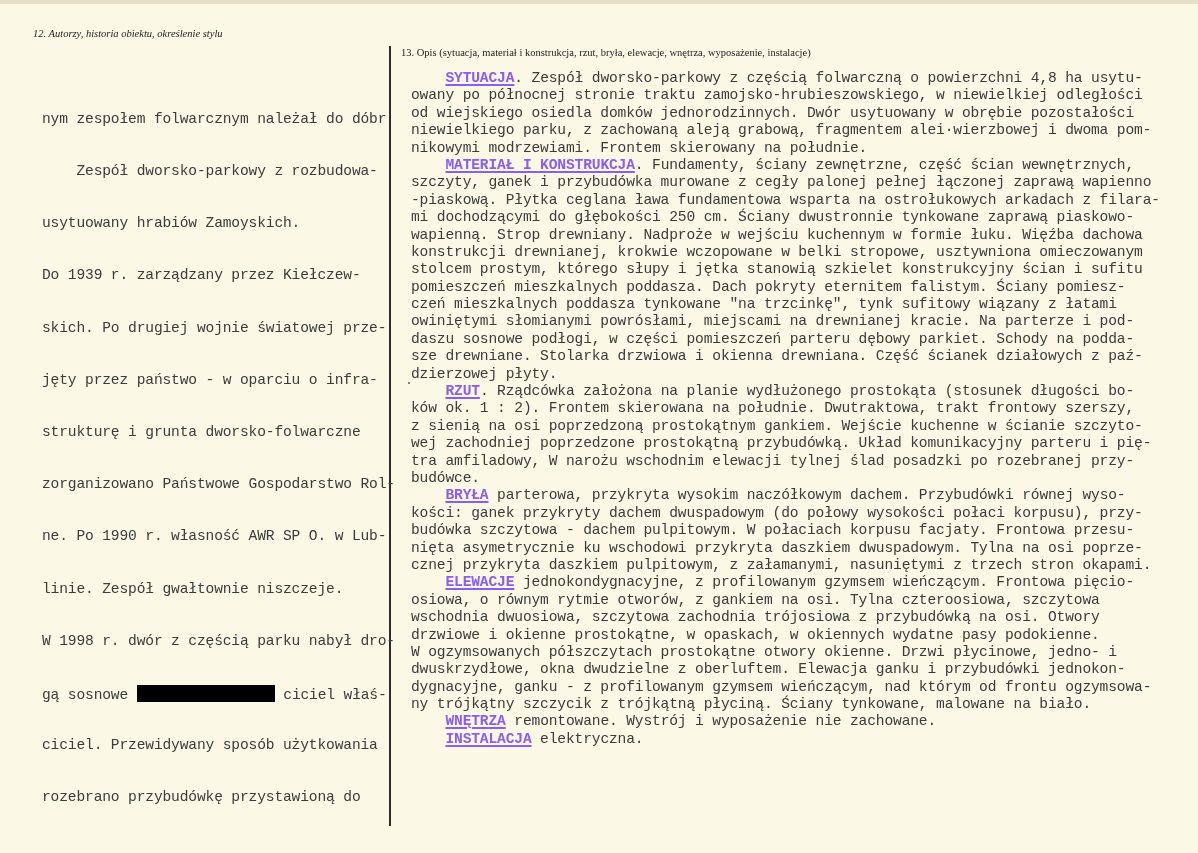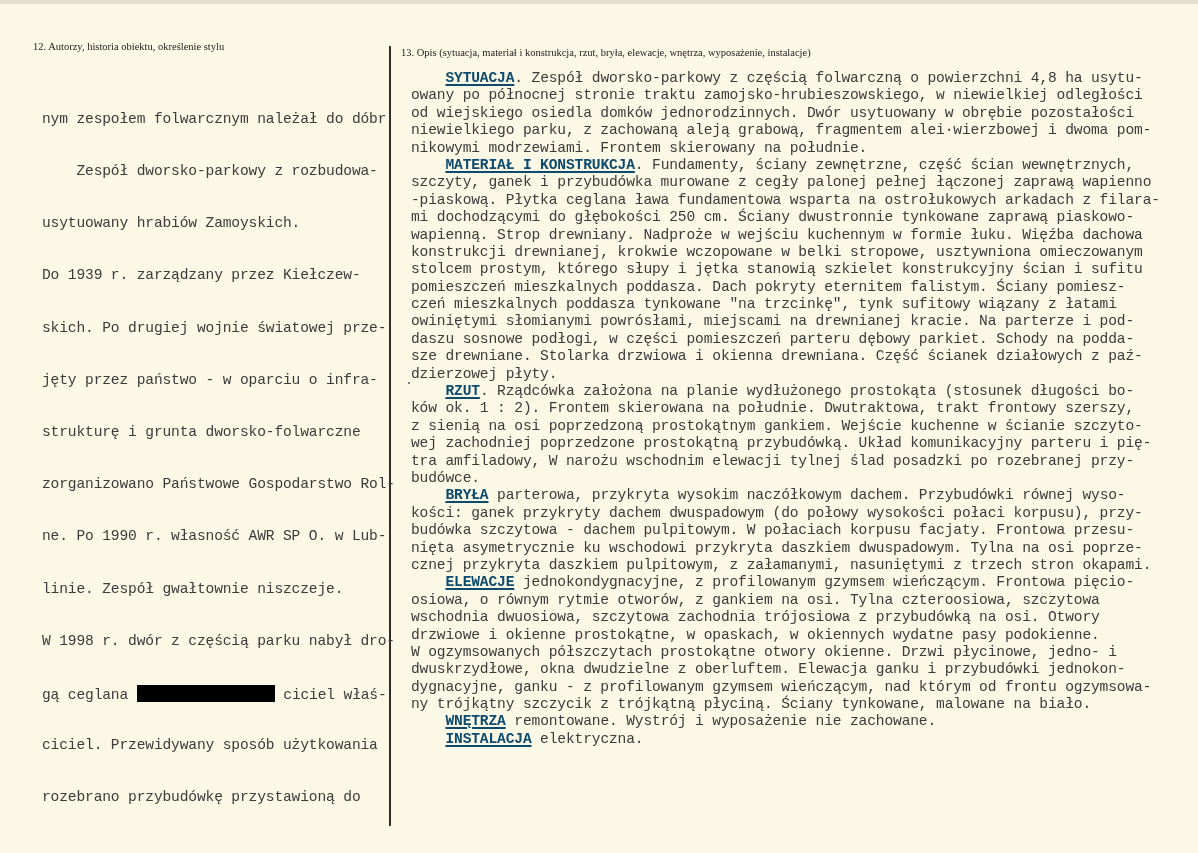--- a/index.html
+++ b/index.html
@@ -17,41 +17,41 @@
     .divider {
       position: absolute; left: 389px; top: 46px; width: 2px; height: 780px;
       background: #2d2d2d;
     }
     .section-heading {
       position: absolute;
       font-family: "Liberation Serif", "DejaVu Serif", serif;
       font-size: 10.5px; color: #222;
       white-space: nowrap;
     }
-    #h12 { left: 33px; top: 41px; }
+    #h12 { left: 33px; top: 28px; font-style: italic; }
     #h13 { left: 401px; top: 47px; }
 
     .typed {
       position: absolute;
       font-size: 14.6px;
       line-height: 17.4px;
       white-space: pre;
       color: #3b3b3b;
       letter-spacing: -0.15px;
     }
     #left-col { left: 42px; top: 76px; }
     #right-col { left: 411px; top: 70px; }
 
     .line { display: block; height: 17.4px; }
     .kw {
       font-weight: bold;
       text-decoration: underline;
       text-decoration-thickness: 1.5px;
       text-underline-offset: 2px;
-      color: #0c4a6e;
+      color: #8b5cf6;
     }
     .redacted {
       display: inline-block;
       width: 138px; height: 17px;
       background: #000;
       vertical-align: -3px;
     }
     .dot {
       position: absolute; left: 408px; top: 382px;
       width: 2px; height: 2px; background: #555; border-radius: 1px;
@@ -72,21 +72,21 @@
   <span class="line">    Zespół dworsko-parkowy z rozbudowa-</span>
   <span class="line">usytuowany hrabiów Zamoyskich.</span>
   <span class="line">Do 1939 r. zarządzany przez Kiełczew-</span>
   <span class="line">skich. Po drugiej wojnie światowej prze-</span>
   <span class="line">jęty przez państwo - w oparciu o infra-</span>
   <span class="line">strukturę i grunta dworsko-folwarczne</span>
   <span class="line">zorganizowano Państwowe Gospodarstwo Rol-</span>
   <span class="line">ne. Po 1990 r. własność AWR SP O. w Lub-</span>
   <span class="line">linie. Zespół gwałtownie niszczeje.</span>
   <span class="line">W 1998 r. dwór z częścią parku nabył dro-</span>
-  <span class="line"><span>gą ceglana </span><span class="redacted"></span><span> ciciel właś-</span></span>
+  <span class="line"><span>gą sosnowe </span><span class="redacted"></span><span> ciciel właś-</span></span>
   <span class="line">ciciel. Przewidywany sposób użytkowania</span>
   <span class="line">rozebrano przybudówkę przystawioną do</span>
   
 </div>
 
 <div class="dot"></div>
 
 <div class="typed" id="right-col"><span class="line"><span>    </span><span class="kw">SYTUACJA</span><span>. Zespół dworsko-parkowy z częścią folwarczną o powierzchni 4,8 ha usytu-</span></span><span class="line"><span>owany po północnej stronie traktu zamojsko-hrubieszowskiego, w niewielkiej odległości</span></span><span class="line"><span>od wiejskiego osiedla domków jednorodzinnych. Dwór usytuowany w obrębie pozostałości</span></span><span class="line"><span>niewielkiego parku, z zachowaną aleją grabową, fragmentem alei·wierzbowej i dwoma pom-</span></span><span class="line"><span>nikowymi modrzewiami. Frontem skierowany na południe.</span></span><span class="line"><span>    </span><span class="kw">MATERIAŁ I KONSTRUKCJA</span><span>. Fundamenty, ściany zewnętrzne, część ścian wewnętrznych,</span></span><span class="line"><span>szczyty, ganek i przybudówka murowane z cegły palonej pełnej łączonej zaprawą wapienno</span></span><span class="line"><span>-piaskową. Płytka ceglana ława fundamentowa wsparta na ostrołukowych arkadach z filara-</span></span><span class="line"><span>mi dochodzącymi do głębokości 250 cm. Ściany dwustronnie tynkowane zaprawą piaskowo-</span></span><span class="line"><span>wapienną. Strop drewniany. Nadproże w wejściu kuchennym w formie łuku. Więźba dachowa</span></span><span class="line"><span>konstrukcji drewnianej, krokwie wczopowane w belki stropowe, usztywniona omieczowanym</span></span><span class="line"><span>stolcem prostym, którego słupy i jętka stanowią szkielet konstrukcyjny ścian i sufitu</span></span><span class="line"><span>pomieszczeń mieszkalnych poddasza. Dach pokryty eternitem falistym. Ściany pomiesz-</span></span><span class="line"><span>czeń mieszkalnych poddasza tynkowane "na trzcinkę", tynk sufitowy wiązany z łatami</span></span><span class="line"><span>owiniętymi słomianymi powrósłami, miejscami na drewnianej kracie. Na parterze i pod-</span></span><span class="line"><span>daszu sosnowe podłogi, w części pomieszczeń parteru dębowy parkiet. Schody na podda-</span></span><span class="line"><span>sze drewniane. Stolarka drzwiowa i okienna drewniana. Część ścianek działowych z paź-</span></span><span class="line"><span>dzierzowej płyty.</span></span><span class="line"><span>    </span><span class="kw">RZUT</span><span>. Rządcówka założona na planie wydłużonego prostokąta (stosunek długości bo-</span></span><span class="line"><span>ków ok. 1 : 2). Frontem skierowana na południe. Dwutraktowa, trakt frontowy szerszy,</span></span><span class="line"><span>z sienią na osi poprzedzoną prostokątnym gankiem. Wejście kuchenne w ścianie szczyto-</span></span><span class="line"><span>wej zachodniej poprzedzone prostokątną przybudówką. Układ komunikacyjny parteru i pię-</span></span><span class="line"><span>tra amfiladowy, W narożu wschodnim elewacji tylnej ślad posadzki po rozebranej przy-</span></span><span class="line"><span>budówce.</span></span><span class="line"><span>    </span><span class="kw">BRYŁA</span><span> parterowa, przykryta wysokim naczółkowym dachem. Przybudówki równej wyso-</span></span><span class="line"><span>kości: ganek przykryty dachem dwuspadowym (do połowy wysokości połaci korpusu), przy-</span></span><span class="line"><span>budówka szczytowa - dachem pulpitowym. W połaciach korpusu facjaty. Frontowa przesu-</span></span><span class="line"><span>nięta asymetrycznie ku wschodowi przykryta daszkiem dwuspadowym. Tylna na osi poprze-</span></span><span class="line"><span>cznej przykryta daszkiem pulpitowym, z załamanymi, nasuniętymi z trzech stron okapami.</span></span><span class="line"><span>    </span><span class="kw">ELEWACJE</span><span> jednokondygnacyjne, z profilowanym gzymsem wieńczącym. Frontowa pięcio-</span></span><span class="line"><span>osiowa, o równym rytmie otworów, z gankiem na osi. Tylna czteroosiowa, szczytowa</span></span><span class="line"><span>wschodnia dwuosiowa, szczytowa zachodnia trójosiowa z przybudówką na osi. Otwory</span></span><span class="line"><span>drzwiowe i okienne prostokątne, w opaskach, w okiennych wydatne pasy podokienne.</span></span><span class="line"><span>W ogzymsowanych półszczytach prostokątne otwory okienne. Drzwi płycinowe, jedno- i</span></span><span class="line"><span>dwuskrzydłowe, okna dwudzielne z oberluftem. Elewacja ganku i przybudówki jednokon-</span></span><span class="line"><span>dygnacyjne, ganku - z profilowanym gzymsem wieńczącym, nad którym od frontu ogzymsowa-</span></span><span class="line"><span>ny trójkątny szczycik z trójkątną płyciną. Ściany tynkowane, malowane na biało.</span></span><span class="line"><span>    </span><span class="kw">WNĘTRZA</span><span> remontowane. Wystrój i wyposażenie nie zachowane.</span></span><span class="line"><span>    </span><span class="kw">INSTALACJA</span><span> elektryczna.</span></span></div>
 
 </body></html>

